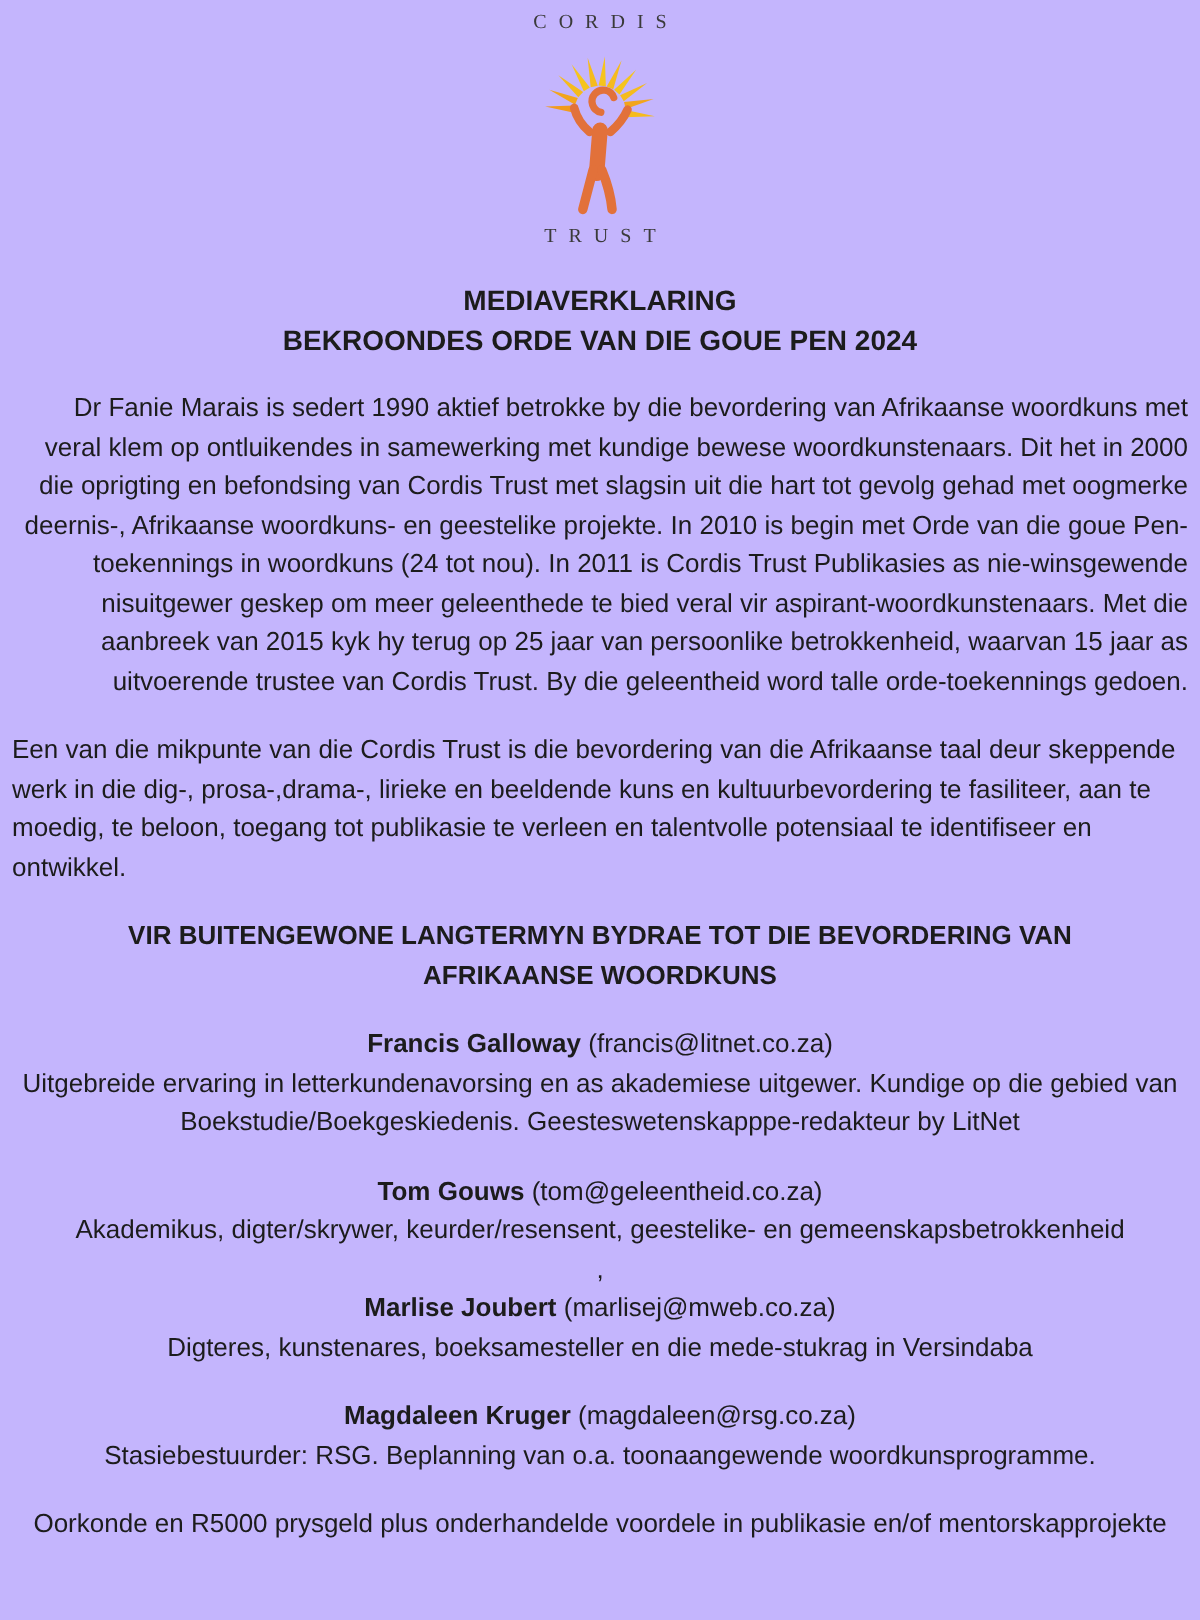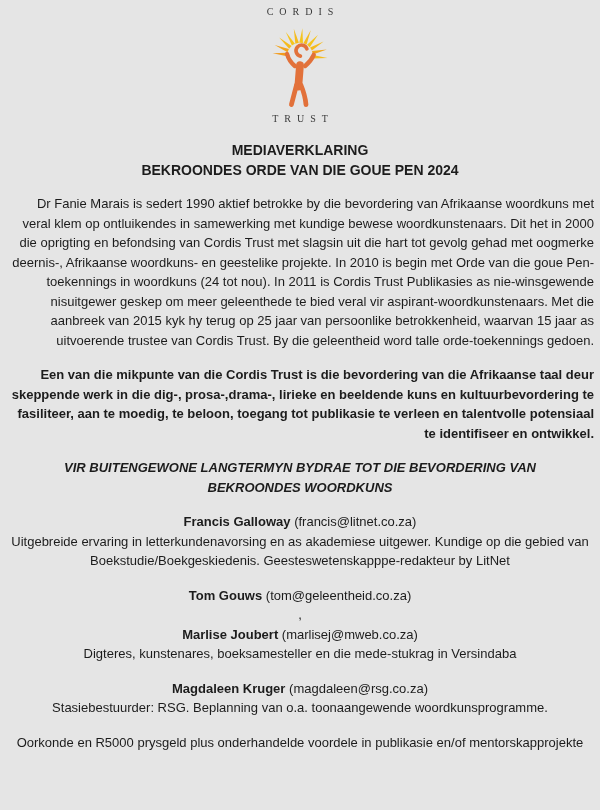--- a/index.html
+++ b/index.html
@@ -1,20 +1,20 @@
 <!DOCTYPE html>
 <html><head>
 <meta charset="utf-8">
 <style>
   html,body{margin:0;padding:0;background:#fff;}
   .page{
     position:relative;
     width:600px;height:810px;
     margin:0 auto;
-    background:#e5e5e5;
+    background:#c4b5fd;
     box-sizing:border-box;
     padding:2px 6px 0 6px;
     font-family:"Liberation Sans",sans-serif;
     font-size:13px;line-height:19.5px;
     color:#1c1c1c;
     overflow:hidden;
   }
   .logo{ text-align:center; }
   .logo-word{
     font-family:"Liberation Serif",serif;
@@ -26,27 +26,26 @@
   .title{
     text-align:center;font-weight:bold;font-size:14px;line-height:20px;
     margin-top:12px;
   }
   .intro{
     margin:14px 0 0 0;
     text-align:right;
   }
   .mission{
     margin:15px 0 0 0;
-    font-weight:bold;text-align:right;
+    font-weight:normal;text-align:left;
   }
   .section-heading{
     margin:15px 14px 0 14px;
     font-weight:bold;font-size:13px;line-height:19.5px;
     text-align:center;
-    font-style:italic;
   }
   .recipient{ text-align:center; margin-top:15px; }
   .recipient.tight{ margin-top:0; }
   .recipient-name{ font-weight:bold;margin-top:39px; }
   .comma-line{ text-align:center; line-height:19.5px; }
   .footer{ text-align:center; margin-top:15px; }
   .footer-line{ line-height:19.5px; }
 </style>
 </head>
 <body>
@@ -87,36 +86,37 @@
     <div>MEDIAVERKLARING</div>
     <div>BEKROONDES ORDE VAN DIE GOUE PEN 2024</div>
   </div>
 
   <p class="intro">Dr Fanie Marais is sedert 1990 aktief betrokke by die bevordering van Afrikaanse woordkuns met veral klem op ontluikendes in samewerking met kundige bewese woordkunstenaars. Dit het in 2000 die oprigting en befondsing van Cordis Trust met slagsin uit die hart tot gevolg gehad met oogmerke deernis-,  Afrikaanse woordkuns- en geestelike projekte. In 2010 is begin met Orde van die goue Pen-toekennings in woordkuns (24 tot nou). In 2011 is Cordis Trust Publikasies as nie-winsgewende nisuitgewer geskep om meer geleenthede te bied veral vir aspirant-woordkunstenaars. Met die aanbreek van 2015 kyk hy terug op 25 jaar van persoonlike betrokkenheid, waarvan 15 jaar as uitvoerende trustee van Cordis Trust. By die geleentheid word talle orde-toekennings gedoen.</p>
 
   <p class="mission">Een van die mikpunte van die Cordis Trust is die bevordering van die Afrikaanse taal deur skeppende werk in die dig-, prosa-,drama-, lirieke en beeldende kuns en kultuurbevordering te fasiliteer, aan te moedig, te beloon, toegang tot publikasie te verleen en talentvolle potensiaal te identifiseer en ontwikkel.</p>
 
   <div class="section-heading">
     <div>VIR BUITENGEWONE LANGTERMYN BYDRAE TOT DIE BEVORDERING VAN</div>
-    <div>BEKROONDES WOORDKUNS</div>
+    <div>AFRIKAANSE WOORDKUNS</div>
   </div>
 
   <div class="recipient">
     <div>
       <span class="recipient-name">Francis Galloway</span>
       <span>(francis@litnet.co.za)</span>
     </div>
     <div>Uitgebreide ervaring in letterkundenavorsing en as akademiese uitgewer. Kundige op die gebied van Boekstudie/Boekgeskiedenis. Geesteswetenskapppe-redakteur by LitNet</div>
   </div>
 
   <div class="recipient">
     <div>
       <span class="recipient-name">Tom Gouws</span>
       <span>(tom@geleentheid.co.za)</span>
     </div>
+    <div>Akademikus, digter/skrywer, keurder/resensent, geestelike- en gemeenskapsbetrokkenheid</div>
   </div>
 
 
   <div class="comma-line">,</div>
 
   <div class="recipient tight">
     <div>
       <span class="recipient-name">Marlise Joubert</span>
       <span>(marlisej@mweb.co.za)</span>
     </div>

